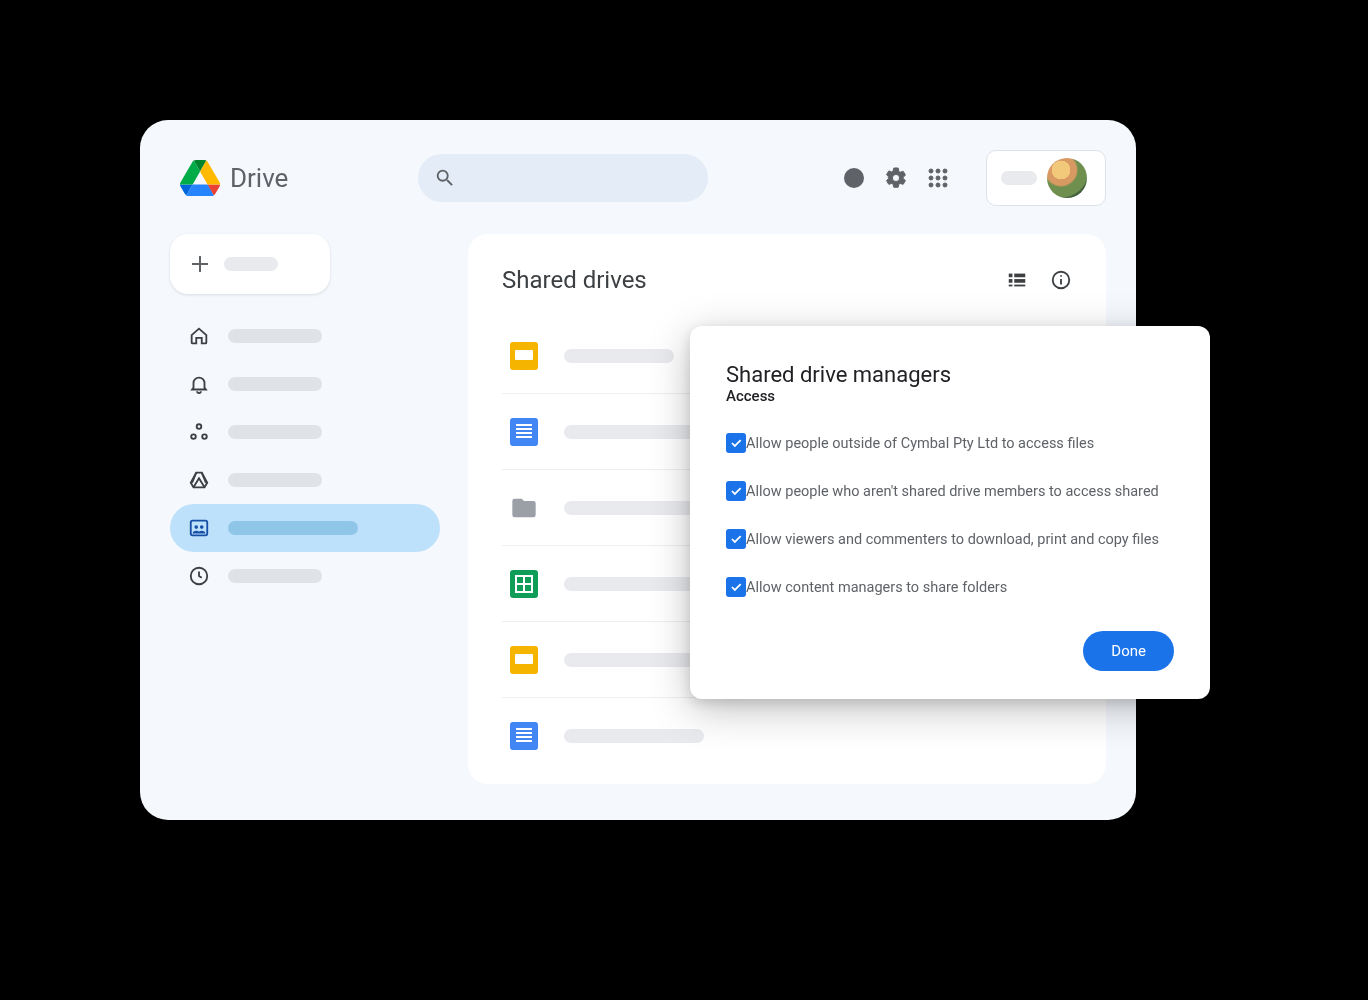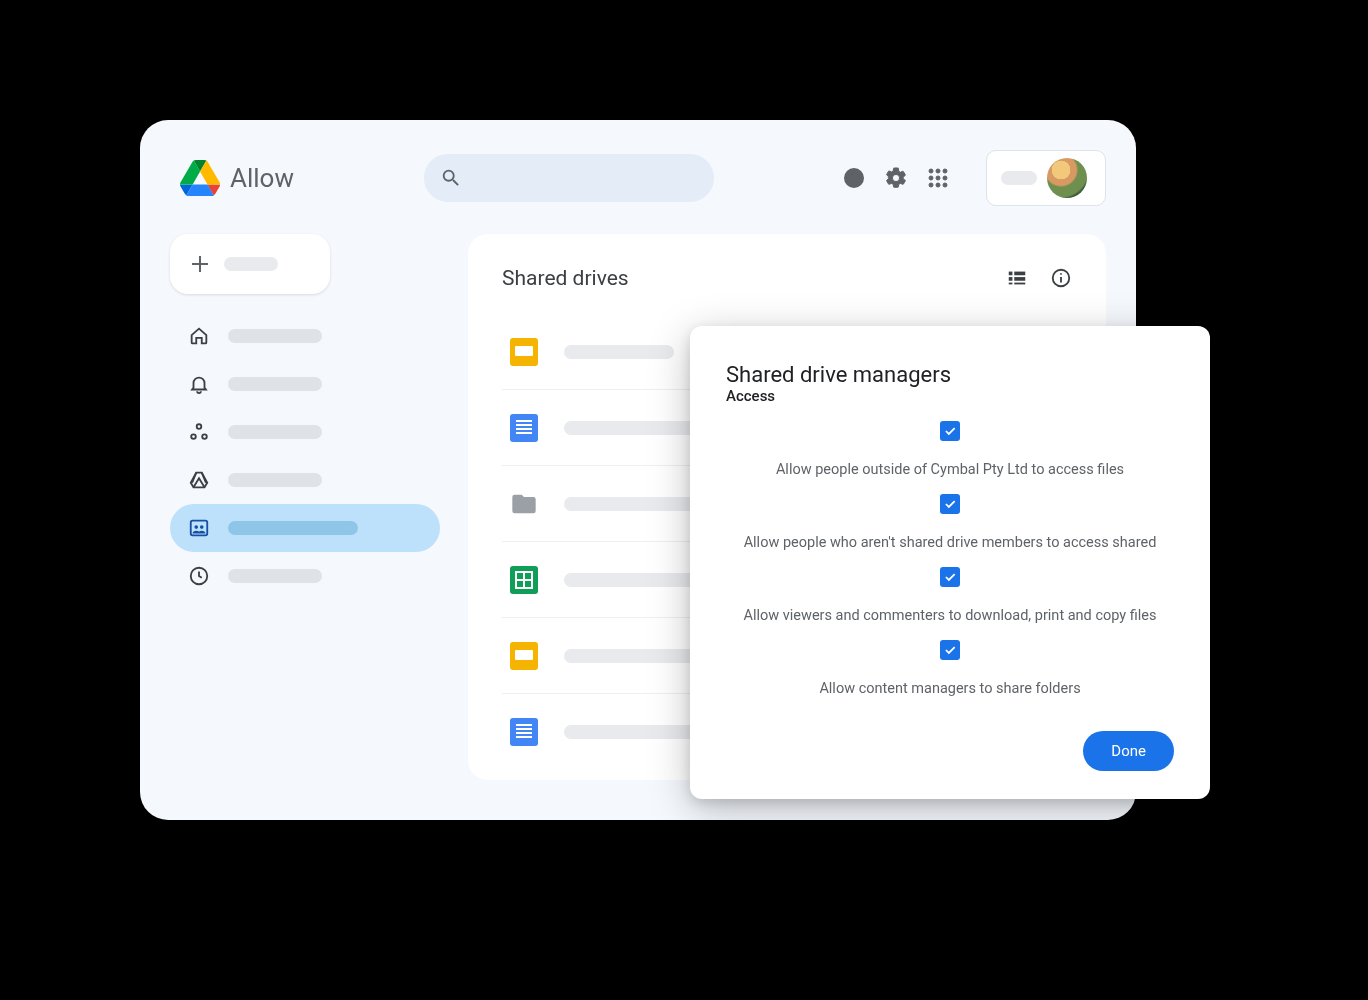--- a/index.html
+++ b/index.html
@@ -153,21 +153,21 @@
       border-radius: 20px;
       padding: 32px 34px 10px;
       min-width: 0;
     }
     .main-head {
       display: flex;
       align-items: center;
       justify-content: space-between;
     }
     .main-title {
-      font-size: 21px;
+      font-size: 24px;
       color: #3c4043;
       font-weight: 400;
     }
     .main-head-icons {
       display: flex;
       gap: 22px;
     }
     .main-head-icons svg { width: 22px; height: 22px; cursor: pointer; }
     .file-list {
       margin-top: 24px;
@@ -207,23 +207,21 @@
       font-weight: 400;
     }
     .section-label {
       font-size: 15px;
       color: #202124;
       font-weight: 500;
     }
     .check-row {
       display: flex;
       align-items: center;
-      gap: 20px;
-      margin-top: 16px;
-      flex-direction: column;
+      margin-top: 28px;
     }
     .checkbox {
       width: 20px;
       height: 20px;
       background: #1a73e8;
       border-radius: 3px;
       display: flex;
       align-items: center;
       justify-content: center;
       flex-shrink: 0;
@@ -266,21 +264,21 @@
   <div class="header">
     <div class="logo-block">
       <svg class="drive-logo" viewBox="0 0 87 78">
         <path d="M6.6 66.85l3.85 6.65c.8 1.4 1.95 2.5 3.3 3.3L27.5 53H0c0 1.55.4 3.1 1.2 4.5z" fill="#0066da"></path>
         <path d="M43.65 25L29.9 1.2c-1.35.8-2.5 1.9-3.3 3.3L1.2 48.5C.4 49.9 0 51.45 0 53h27.5z" fill="#00ac47"></path>
         <path d="M73.55 76.8c1.35-.8 2.5-1.9 3.3-3.3l1.6-2.75 7.65-13.25c.8-1.4 1.2-2.95 1.2-4.5H59.8l5.85 11.5z" fill="#ea4335"></path>
         <path d="M43.65 25L57.4 1.2C56.05.4 54.5 0 52.95 0H34.35c-1.55 0-3.1.45-4.45 1.2z" fill="#00832d"></path>
         <path d="M59.8 53H27.5L13.75 76.8c1.35.8 2.9 1.2 4.45 1.2h50.9c1.55 0 3.1-.45 4.45-1.2z" fill="#2684fc"></path>
         <path d="M73.4 26.5L60.7 4.5c-.8-1.4-1.95-2.5-3.3-3.3L43.65 25 59.8 53h27.45c0-1.55-.4-3.1-1.2-4.5z" fill="#ffba00"></path>
       </svg>
-      <span class="app-title">Allow</span>
+      <span class="app-title">Drive</span>
     </div>
     <div class="search-bar">
       <svg class="search-icon-svg" viewBox="0 0 24 24">
           <path d="M15.5 14h-.79l-.28-.27A6.471 6.471 0 0016 9.5 6.5 6.5 0 109.5 16c1.61 0 3.09-.59 4.23-1.57l.27.28v.79l5 4.99L20.49 19zm-6 0C7.01 14 5 11.99 5 9.5S7.01 5 9.5 5 14 7.01 14 9.5 11.99 14 9.5 14"></path>
         </svg>
     </div>
     <div class="header-spacer"></div>
     <div class="header-icons">
       <svg class="header-icon" viewBox="0 0 24 24" fill="none" stroke="#5f6368" stroke-width="2">
           <circle cx="12" cy="12" r="9"></circle>

